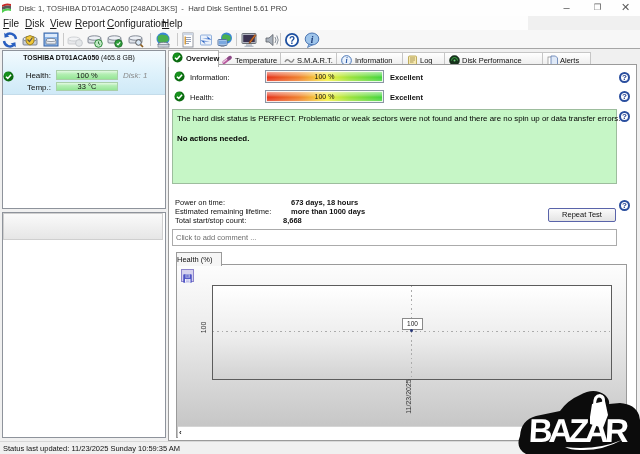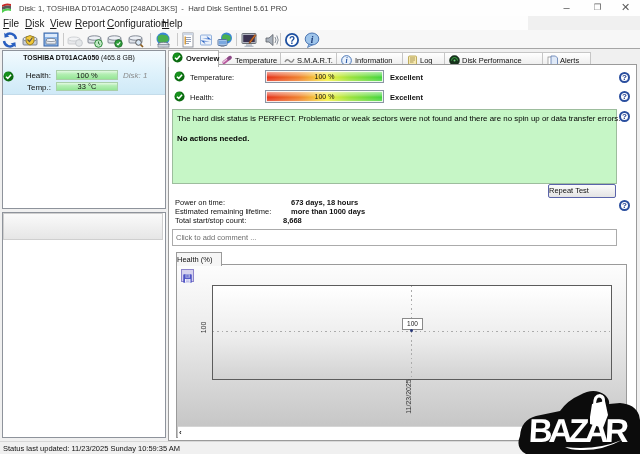--- a/index.html
+++ b/index.html
@@ -29,21 +29,21 @@
 .tab .lbl{position:absolute;top:3px;}
 #tabsel{top:50px;height:16px;background:#fff;z-index:3;border-color:#b2b2b2;}
 .rowlbl{position:absolute;font-size:7.5px;color:#101010;}
 .gbar{position:absolute;left:265px;width:117px;height:11px;border:1px solid #8a95a4;box-shadow:inset 0 0 0 1px rgba(255,255,255,0.85);background:
  linear-gradient(180deg,rgba(255,255,255,.65) 0%,rgba(255,255,255,.18) 45%,rgba(255,255,255,0) 55%,rgba(255,255,255,.25) 100%),
  linear-gradient(90deg,#e42e17 0%,#ef7f2a 28%,#f5f13e 52%,#9ae23a 72%,#3ed43b 100%);
  text-align:center;font-size:7px;color:#111;line-height:11px;}
 .bold{font-weight:bold;}
 .help{position:absolute;width:11px;height:11px;border-radius:50%;border:2px solid #2a4e9e;color:#1a3a8c;background:#fff;font-size:8px;font-weight:bold;text-align:center;line-height:7.5px;box-sizing:border-box;}
 #greenbox{left:172px;top:109px;width:443px;height:73px;background:#c6f6c6;border:1px solid #9dbd9d;font-size:7.9px;color:#000;}
-#repeat{left:548px;top:184px;width:66px;height:12px;background:linear-gradient(180deg,#fbfbfb,#e4e4e4);border:1px solid #5a64aa;border-radius:2px;font-size:7.5px;color:#111;line-height:12px;}
+#repeat{left:548px;top:208px;width:66px;height:12px;background:linear-gradient(180deg,#fbfbfb,#e4e4e4);border:1px solid #5a64aa;border-radius:2px;font-size:7.5px;color:#111;text-align:center;line-height:12px;}
 #comment{left:172px;top:229px;width:440px;height:15px;background:#fff;border:1px solid #ababab;font-size:7.5px;color:#6e6e6e;line-height:15px;padding-left:3px;}
 
 #htab{left:176px;top:252px;width:44px;height:13px;background:#f6f6f6;border:1px solid #9a9a9a;border-bottom:none;font-size:7.5px;color:#111;text-align:left;line-height:13px;z-index:2;}
 #hbody{left:176px;top:264px;width:451px;height:174px;background:linear-gradient(180deg,#fdfdfd 0%,#ebebeb 40%,#c2c2c2 100%);border:1px solid #9a9a9a;box-sizing:border-box;}
 #floppy{left:4px;top:4px;width:11px;height:11px;background:#d6d2ee;border:1px solid #8d85cc;}
 #chart{left:35px;top:20px;width:398px;height:93px;border:1px solid #5c5c5c;background:linear-gradient(180deg,#ffffff 0%,#ededed 55%,#d2d2d2 100%);}
 #scroll{left:1px;top:161px;width:449px;height:11px;background:#ffffff;border-top:1px solid #d5d5d5;font-size:8px;color:#222;font-weight:bold;}
 #statusbar{left:0;top:441px;width:640px;height:13px;background:#f0f0f0;border-top:1px solid #d8d8d8;font-size:7.5px;color:#111;}
 .dash-h{position:absolute;height:1px;background:repeating-linear-gradient(90deg,#ababab 0,#ababab 1.5px,transparent 1.5px,transparent 4.5px);}
 .dash-v{position:absolute;width:1px;background:repeating-linear-gradient(180deg,#ababab 0,#ababab 1.5px,transparent 1.5px,transparent 4.5px);}
@@ -257,21 +257,21 @@
  <span class="lbl" style="left:17px">Alerts</span>
 </div>
 
 <div class="abs" id="page"></div>
 
 <svg class="abs" style="left:174px;top:71px" width="11" height="11" viewBox="0 0 12 12">
     <circle cx="6" cy="6" r="5.5" fill="#0b6b10"></circle>
     <circle cx="5" cy="4.6" r="3.6" fill="#17921d"></circle>
     <path d="M3.3 6.3 L5.2 8.1 L8.8 4.1" stroke="#fff" stroke-width="1.7" fill="none"></path>
   </svg>
-<div class="abs rowlbl tx" style="left:190px;top:72.5px;">Temperature:</div>
+<div class="abs rowlbl tx" style="left:190px;top:72.5px;">Information:</div>
 <div class="abs gbar" style="top:70px;">100 %</div>
 <div class="abs rowlbl bold tx" style="left:390px;top:72.5px;">Excellent</div>
 <div class="abs help" style="left:619px;top:71.5px;">?</div>
 <svg class="abs" style="left:174px;top:91px" width="11" height="11" viewBox="0 0 12 12">
     <circle cx="6" cy="6" r="5.5" fill="#0b6b10"></circle>
     <circle cx="5" cy="4.6" r="3.6" fill="#17921d"></circle>
     <path d="M3.3 6.3 L5.2 8.1 L8.8 4.1" stroke="#fff" stroke-width="1.7" fill="none"></path>
   </svg>
 <div class="abs rowlbl tx" style="left:190px;top:92.5px;">Health:</div>
 <div class="abs gbar" style="top:90px;">100 %</div>

